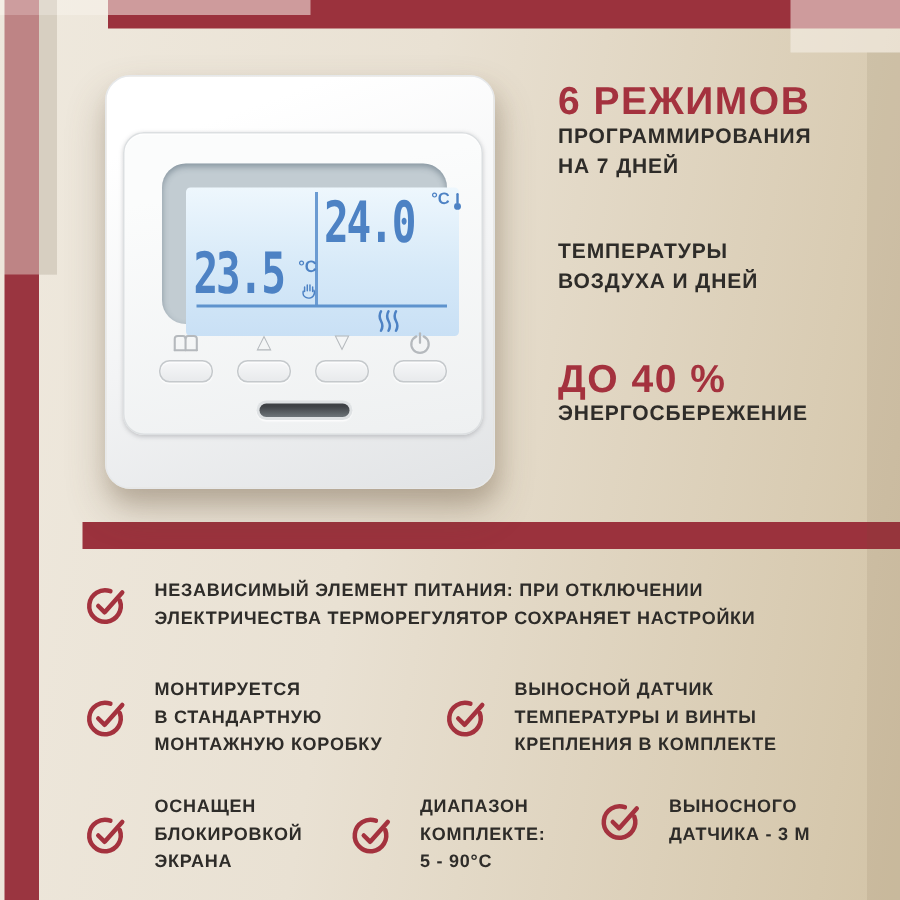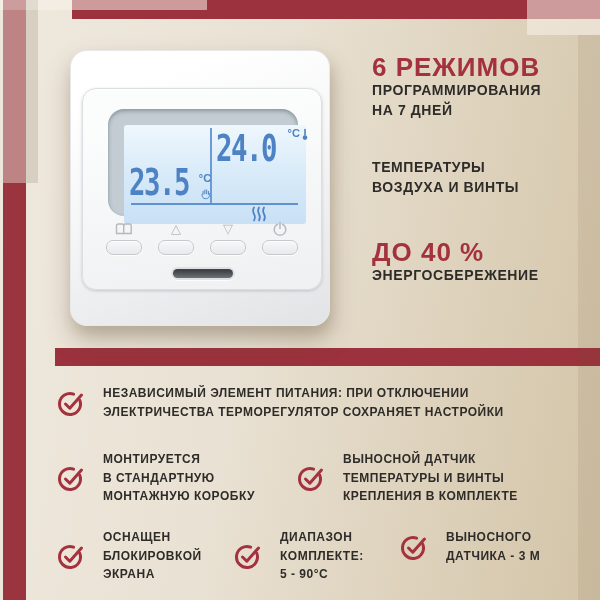--- a/index.html
+++ b/index.html
@@ -172,21 +172,21 @@
   </div>
 
   <div class="highlights">
     <div class="hl-block">
       <div class="hl-title">6 РЕЖИМОВ</div>
       <div class="hl-line">ПРОГРАММИРОВАНИЯ</div>
       <div class="hl-line">НА 7 ДНЕЙ</div>
     </div>
     <div class="hl-block hb2">
       <div class="hl-line">ТЕМПЕРАТУРЫ</div>
-      <div class="hl-line">ВОЗДУХА И ВИНТЫ</div>
+      <div class="hl-line">ВОЗДУХА И ДНЕЙ</div>
     </div>
     <div class="hl-block hb3">
       <div class="hl-title">ДО 40 %</div>
       <div class="hl-line">ЭНЕРГОСБЕРЕЖЕНИЕ</div>
     </div>
   </div>
 
   <div class="feature f1">
     <svg class="f-ico" width="28" height="28" viewBox="0 0 28 28" fill="none" stroke="#a4323e" stroke-width="3" stroke-linecap="round" stroke-linejoin="round">
       <path d="M22.87 11.41 A10.5 10.5 0 1 1 16.59 5.13"></path>

